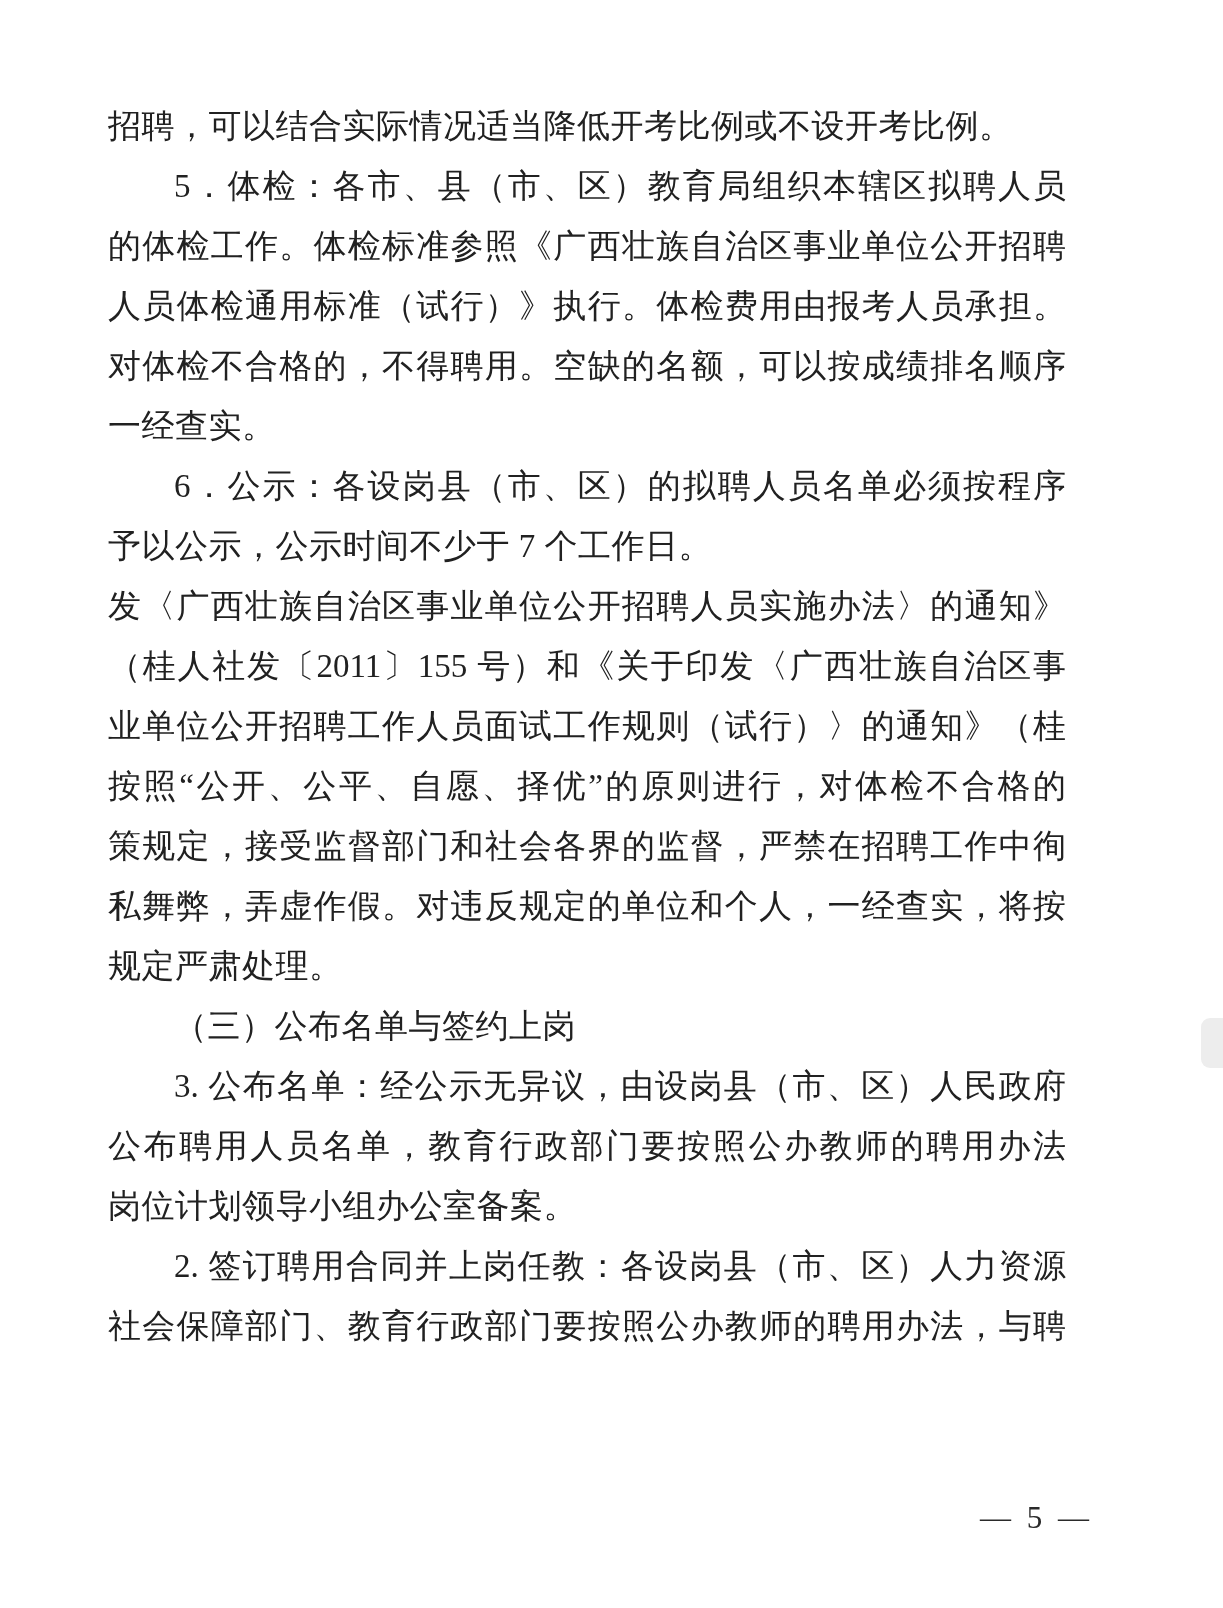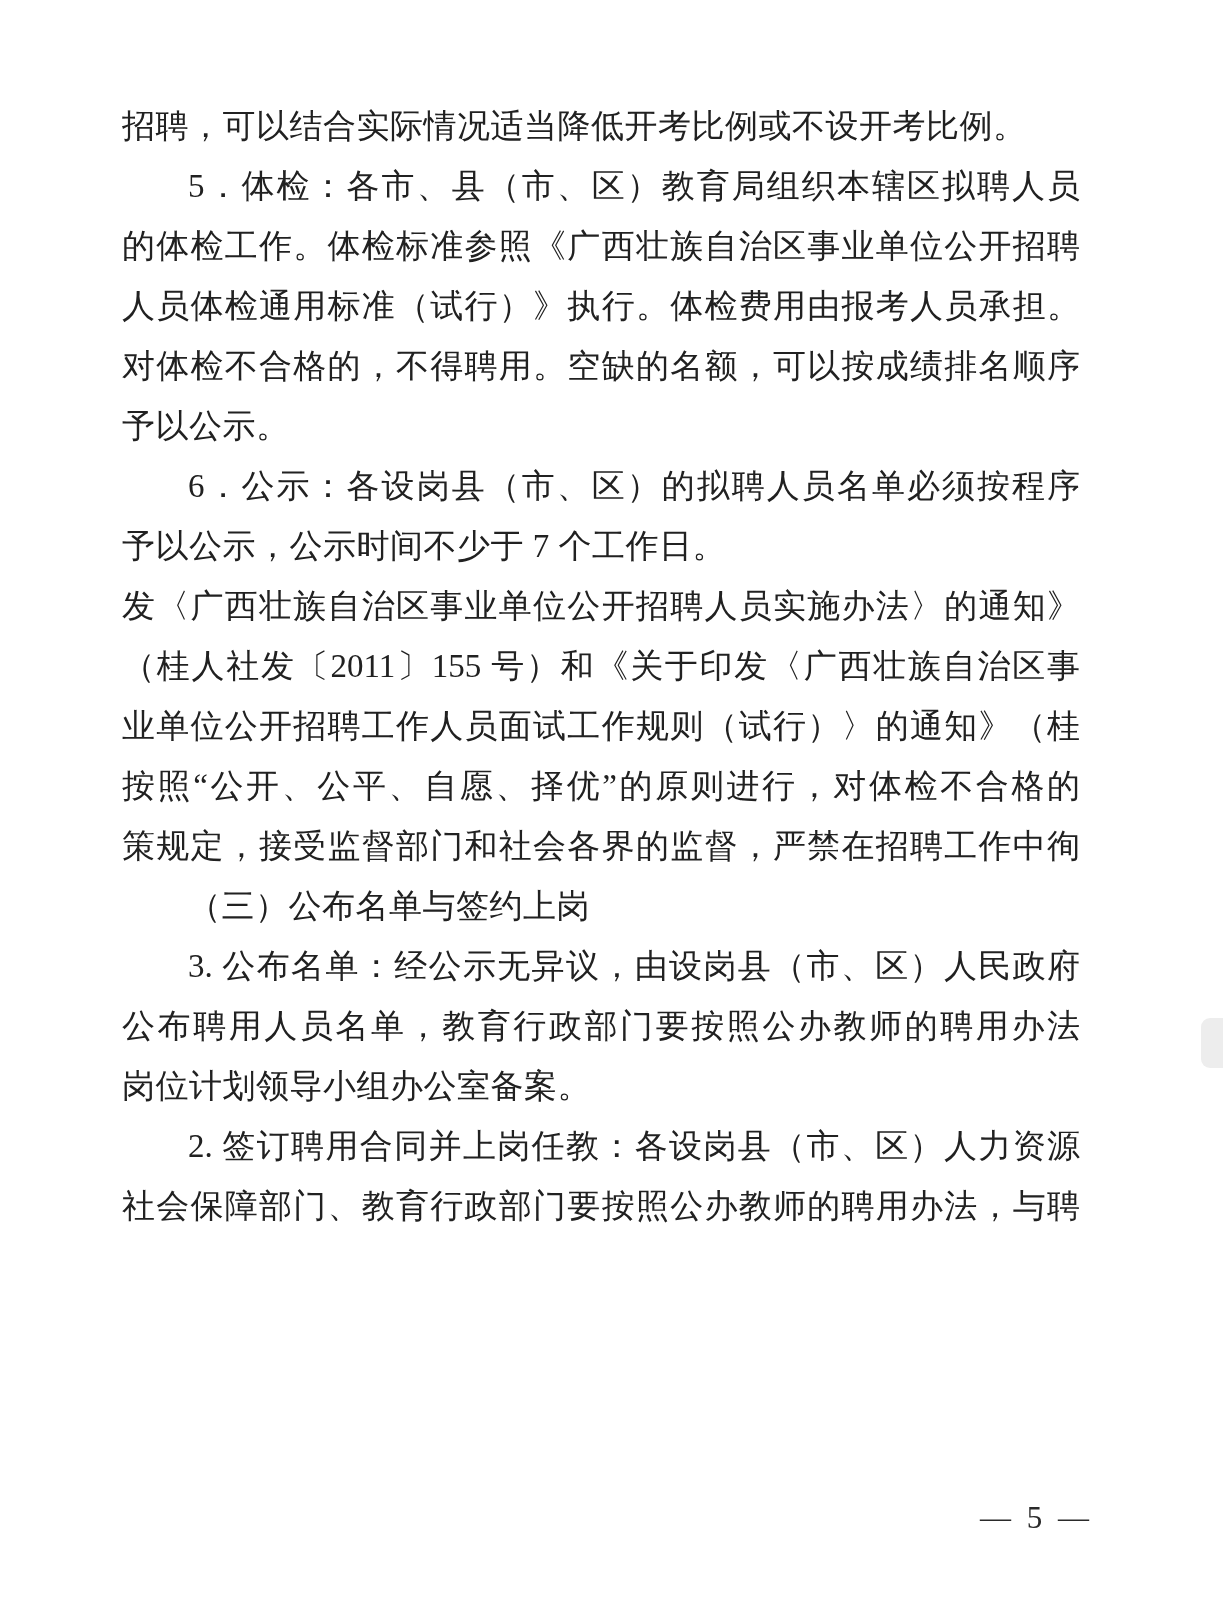--- a/index.html
+++ b/index.html
@@ -14,21 +14,21 @@
     overflow: hidden;
     font-family: "Liberation Serif", "DejaVu Serif", serif;
   }
   .page {
     position: absolute;
     inset: 0;
     background: #ffffff;
   }
   .text-block {
     position: absolute;
-    left: 122px;
+    left: 108px;
     top: 96px;
     width: 958px;
     color: #212121;
     font-size: 33px;
   }
   .line {
     height: 60px;
     line-height: 60px;
     white-space: pre;
     text-align: left;
@@ -70,28 +70,30 @@
 
 <div class="page">
 
   <div class="text-block">
 
   <div class="line">招聘，可以结合实际情况适当降低开考比例或不设开考比例。</div>
       <div class="line justify indent">5．体检：各市、县（市、区）教育局组织本辖区拟聘人员</div>
       <div class="line justify">的体检工作。体检标准参照《广西壮族自治区事业单位公开招聘</div>
       <div class="line justify">人员体检通用标准（试行）》执行。体检费用由报考人员承担。</div>
       <div class="line justify">对体检不合格的，不得聘用。空缺的名额，可以按成绩排名顺序</div>
-      <div class="line">予以公示。</div>
+      <div class="line">一经查实。</div>
       <div class="line justify indent">6．公示：各设岗县（市、区）的拟聘人员名单必须按程序</div>
       <div class="line">予以公示，公示时间不少于 7 个工作日。</div>
       <div class="line justify">发〈广西壮族自治区事业单位公开招聘人员实施办法〉的通知》</div>
       <div class="line justify">（桂人社发〔2011〕155 号）和《关于印发〈广西壮族自治区事</div>
       <div class="line justify">业单位公开招聘工作人员面试工作规则（试行）〉的通知》（桂</div>
       <div class="line justify">按照“公开、公平、自愿、择优”的原则进行，对体检不合格的</div>
       <div class="line justify">策规定，接受监督部门和社会各界的监督，严禁在招聘工作中徇</div>
+      <div class="line justify">私舞弊，弄虚作假。对违反规定的单位和个人，一经查实，将按</div>
+      <div class="line">规定严肃处理。</div>
       <div class="line indent heading">（三）公布名单与签约上岗</div>
       <div class="line justify indent">3. 公布名单：经公示无异议，由设岗县（市、区）人民政府</div>
       <div class="line justify">公布聘用人员名单，教育行政部门要按照公办教师的聘用办法</div>
       <div class="line">岗位计划领导小组办公室备案。</div>
       <div class="line justify indent">2. 签订聘用合同并上岗任教：各设岗县（市、区）人力资源</div>
       <div class="line justify">社会保障部门、教育行政部门要按照公办教师的聘用办法，与聘</div>
     </div>
 
   <div class="page-number">— 5 —</div>
 

